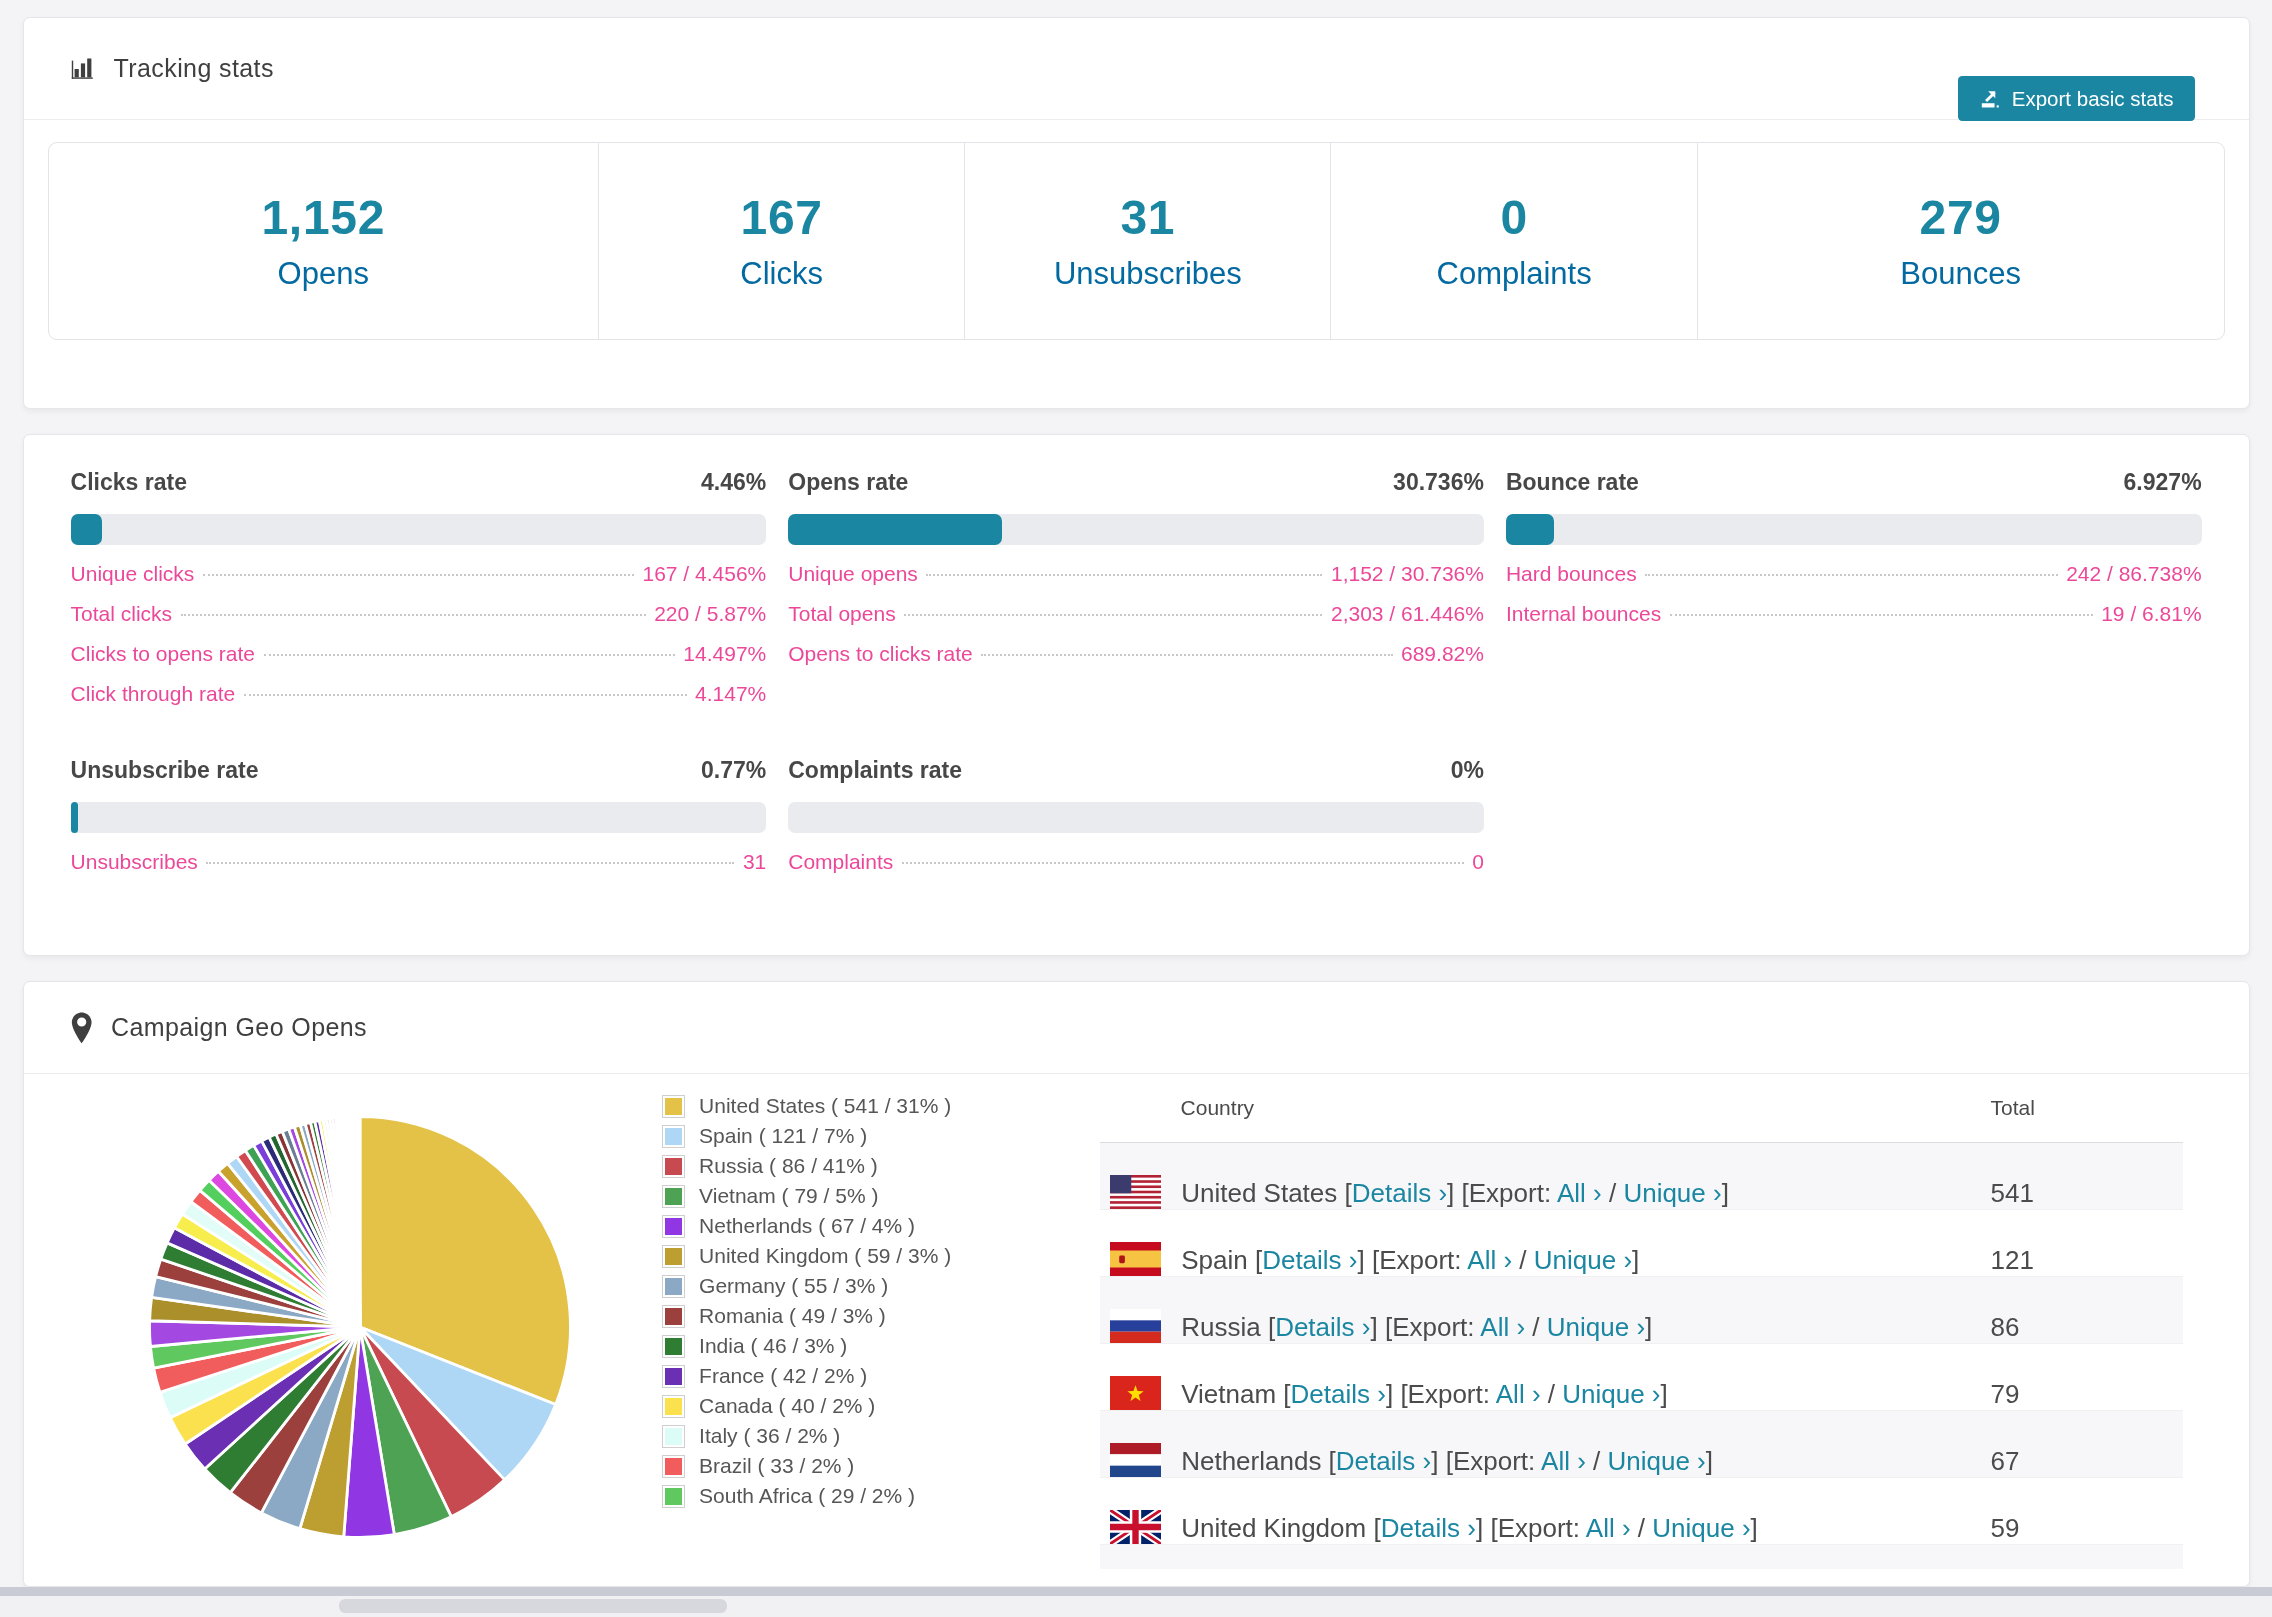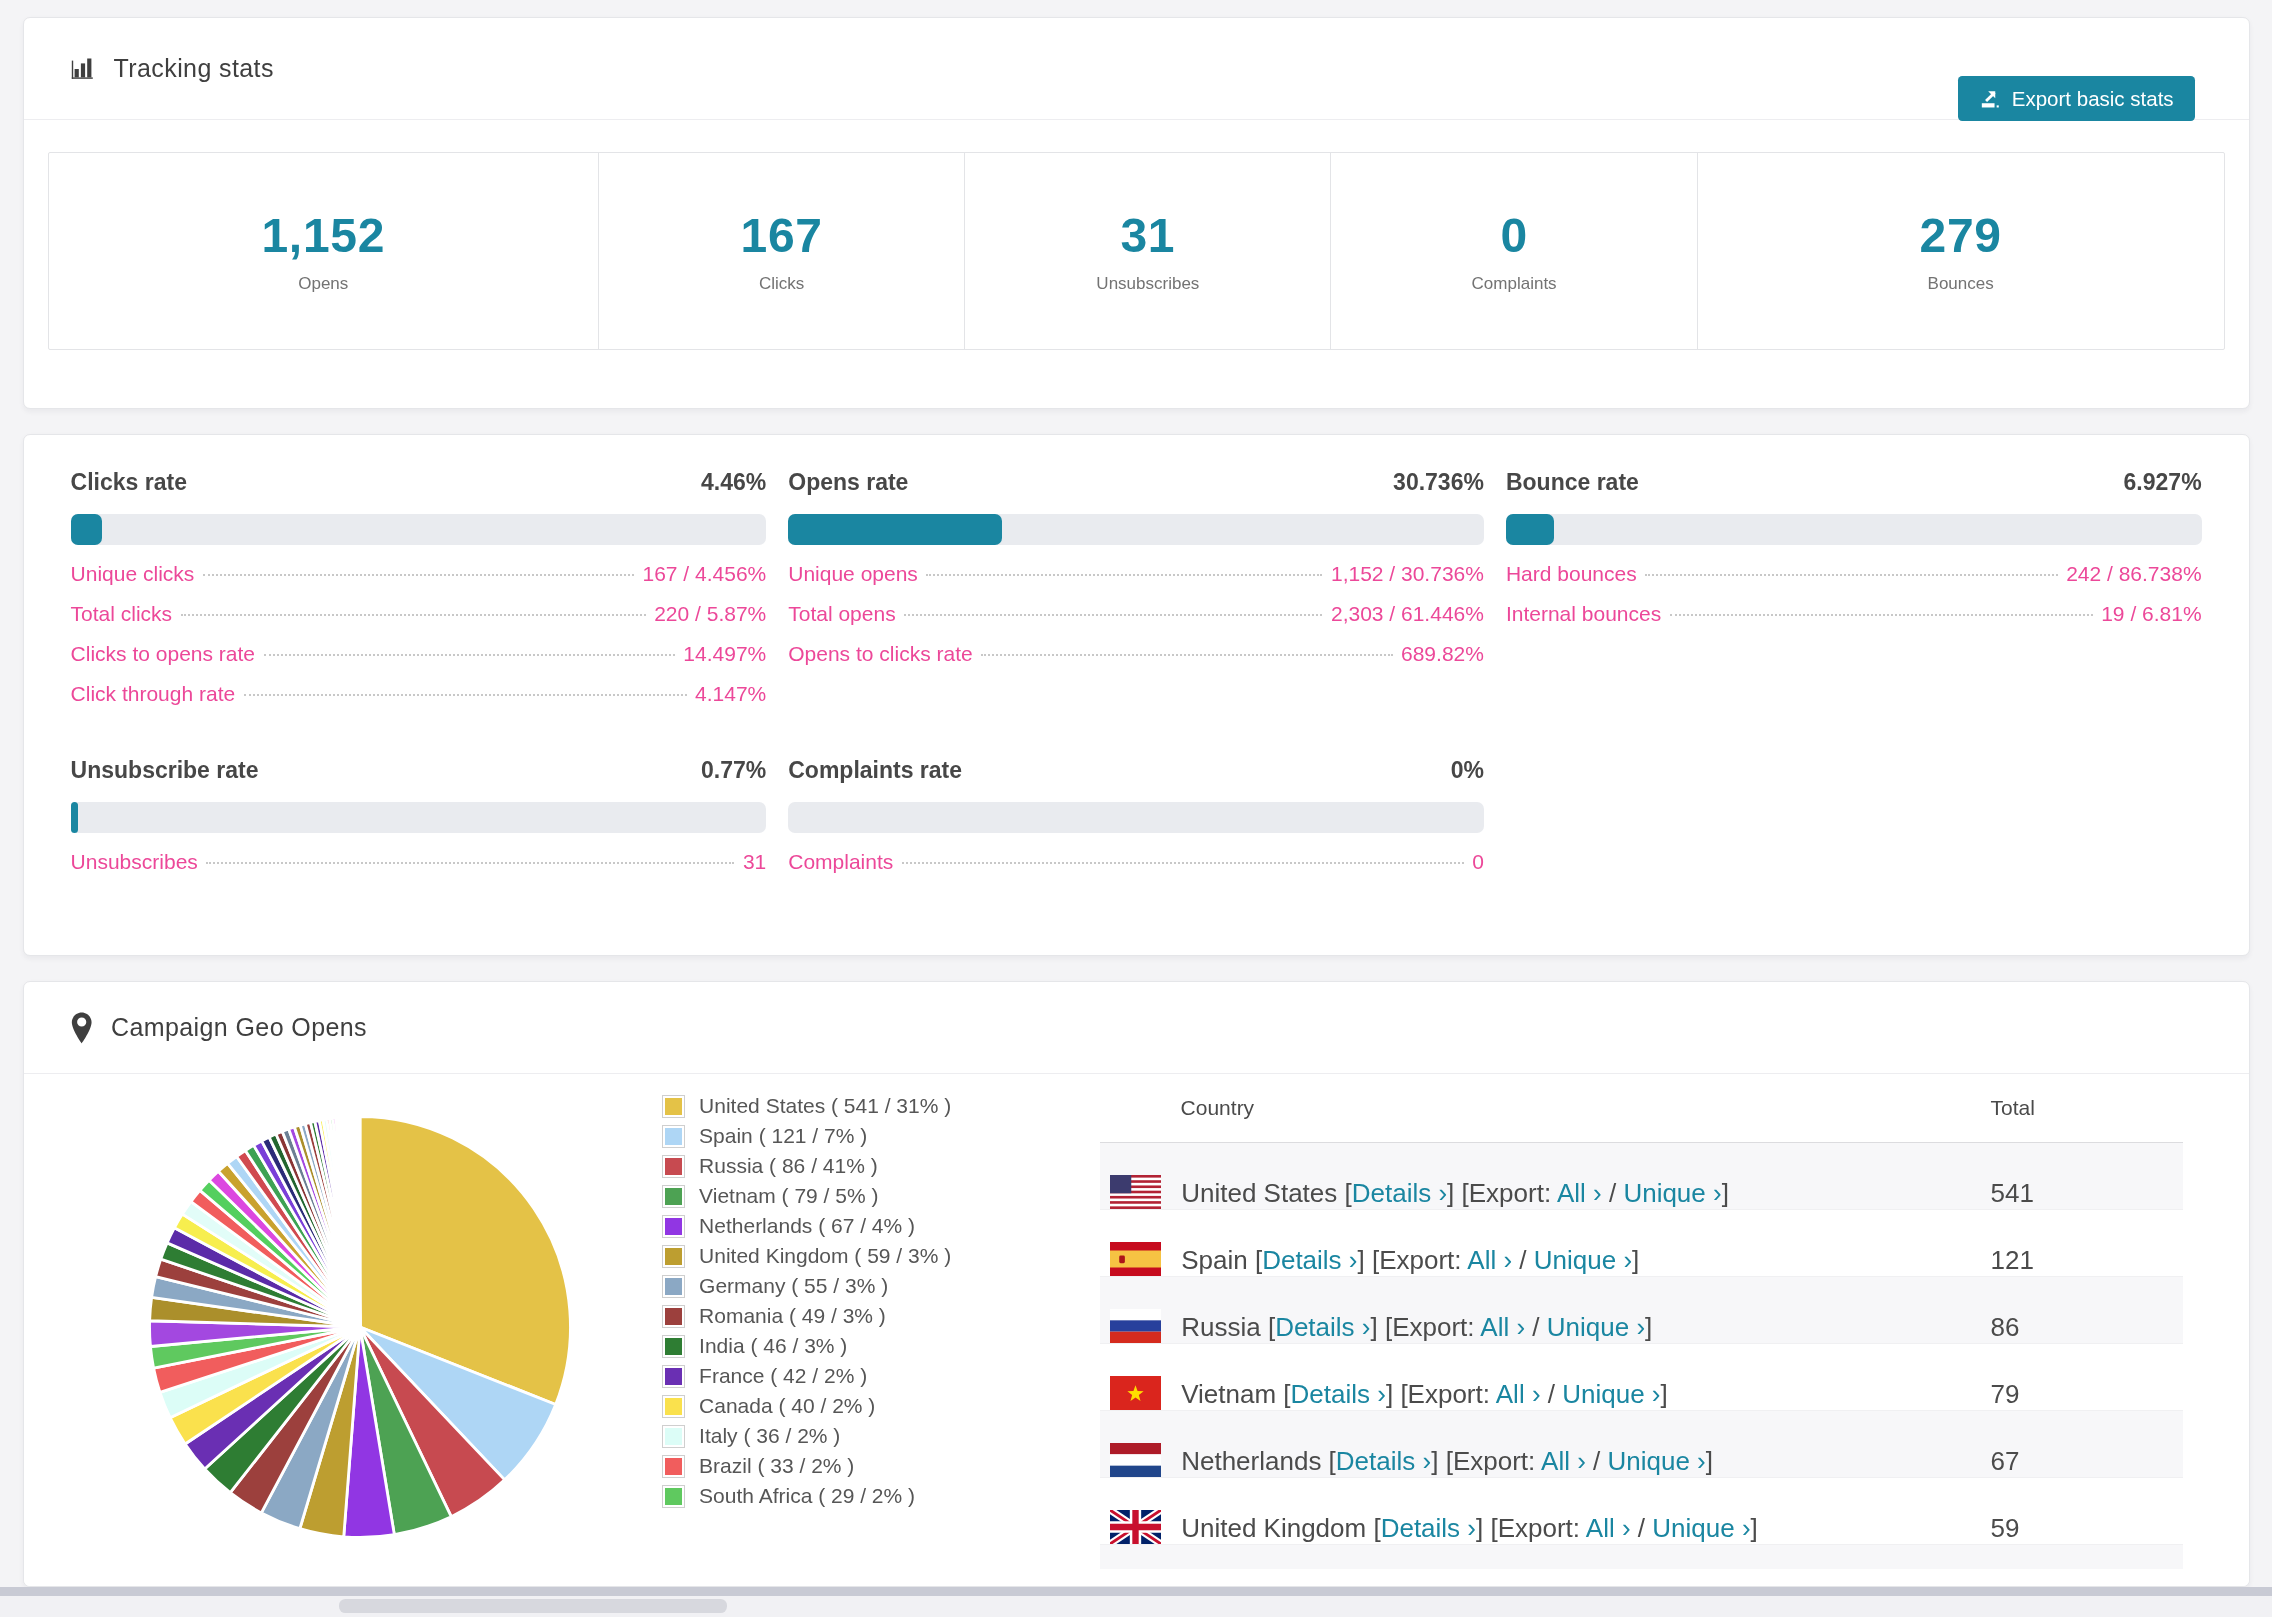--- a/index.html
+++ b/index.html
@@ -35,32 +35,32 @@
     height:45px; padding:0 21px;
     background:#1a86a1; color:#ffffff;
     border:none; border-radius:4.2px;
     font-size:20.5px; font-family:inherit;
     display:flex; align-items:center; gap:10px;
     cursor:pointer;
   }
 
   
   .stats-panel {
-    margin:32px 24px 0;
-    border:0.7px solid #e3e4e7; border-radius:2px;
+    margin:22px 24px 0;
+    border:0.7px solid #e3e4e7; border-radius:9px;
     display:grid; grid-template-columns:780fr 520fr 520fr 520fr 748fr;
     height:198px; overflow:hidden;
   }
   .stat-box {
     display:flex; flex-direction:column; align-items:center; justify-content:center;
     border-left:0.7px solid #e3e4e7;
   }
   .stat-box:first-child { border-left:none; }
   .stat-value { font-size:48px; font-weight:bold; color:#1a86a1; letter-spacing:0.7px; }
-  .stat-label { font-size:17px; color:#737373; margin-top:11.3px; }
+  .stat-label { font-size:31px; color:#0369a1; margin-top:11.3px; }
 
   
   .rates-grid {
     display:grid; grid-template-columns:repeat(3,1fr);
     column-gap:41px; row-gap:21px;
     padding:21px 47px 0;
     gap:22px;
   }
   .rate-head {
     display:flex; justify-content:space-between; align-items:baseline;

